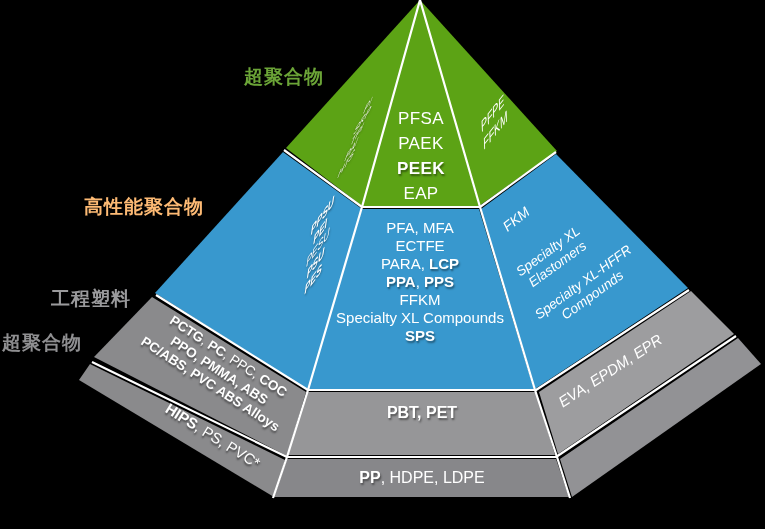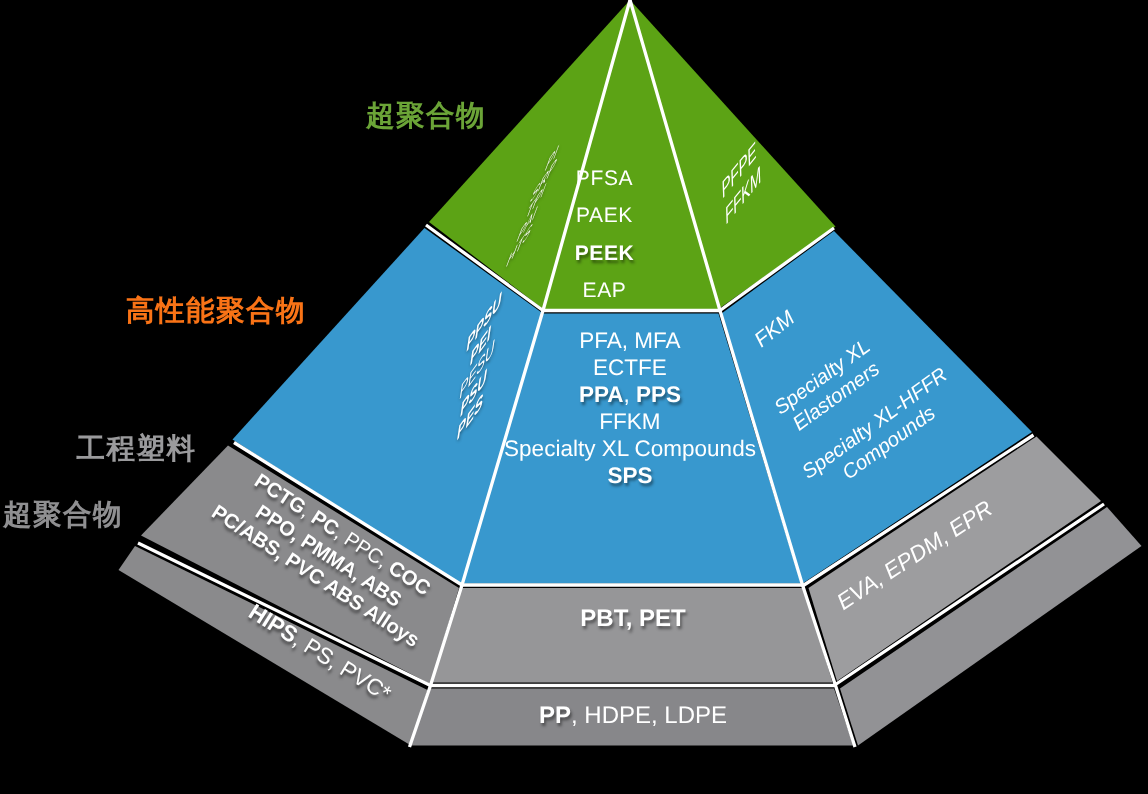--- a/index.html
+++ b/index.html
@@ -7,21 +7,21 @@
          font-family:"Liberation Sans",sans-serif;}
   .stage svg{position:absolute;left:0;top:0;}
   .tx{position:absolute;color:#fff;text-align:center;}
   .ln{white-space:nowrap;}
   .seg.b{font-weight:bold;}
   .it{font-style:italic;}
   .sh .ln{text-shadow:1px 2px 2px rgba(0,0,0,0.55);}
   .tx .seg.b{text-shadow:1px 2px 2px rgba(0,0,0,0.45);}
   .cat{font-weight:bold;font-size:19px;letter-spacing:1px;white-space:nowrap;}
 
-  #t1c{left:328px;top:106px;width:150px;font-size:14px;line-height:25px;letter-spacing:.4px;}
+  #t1c{left:346px;top:106px;width:150px;font-size:17px;line-height:25px;letter-spacing:.4px;}
   #t1l{left:322px;top:96px;width:70px;font-size:14px;line-height:15.5px;
        transform:matrix(0.574,-0.819,-0.35,0.937,0,0);}
   #t1r{left:462px;top:105px;width:64px;font-size:14px;line-height:17px;
        transform:matrix(0.629,-0.777,0.16,0.987,0,0);}
 
   #t2c{left:320px;top:219px;width:200px;font-size:15px;line-height:18px;}
   #t2l{left:285px;top:207px;width:66px;font-size:14.5px;line-height:16px;
        transform:matrix(0.588,-0.809,-0.145,0.989,0,0);}
   #fkm{left:486px;top:211px;width:60px;font-size:14px;transform:rotate(-38deg);}
   #elast{left:497px;top:242px;width:112px;font-size:13.5px;line-height:16px;transform:rotate(-36deg);}
@@ -63,21 +63,21 @@
     <polygon points="560,459 738,338 761,364 572,497" fill="#929295"></polygon>
 
     <polyline fill="none" stroke-width="2.2" stroke-linejoin="round" points="420,0 362,207 308,390 287,457 273,498" stroke="#ffffff"></polyline>
     <polyline fill="none" stroke-width="2.2" stroke-linejoin="round" points="420,0 480,207 535,390 557,457 570,498" stroke="#ffffff"></polyline>
     <polyline fill="none" stroke-width="2.2" stroke-linejoin="round" points="284,150 362,207 480,207 556,152" stroke="#ffffff"></polyline>
     <polyline fill="none" stroke-width="2.2" stroke-linejoin="round" points="156,295 308,390 536,390 689,290" stroke="#ffffff"></polyline>
     <polyline fill="none" stroke-width="2.2" stroke-linejoin="round" points="92,362 287,457 556,457 736,336" stroke="#ffffff"></polyline>
   </svg>
 
   <div class="tx cat" id="cat1" style="color: rgb(107, 164, 55);">超聚合物</div>
-  <div class="tx cat" id="cat2" style="color: #f97316;">高性能聚合物</div>
+  <div class="tx cat" id="cat2" style="color: #fdba74;">高性能聚合物</div>
   <div class="tx cat" id="cat3" style="color: rgb(154, 154, 156);">工程塑料</div>
   <div class="tx cat" id="cat4" style="color: rgb(143, 143, 145);">超聚合物</div>
 
   <div class="tx sh" id="t1l">
       <div class="ln"><span class="seg">PI</span></div>
       <div class="ln"><span class="seg">SRP</span></div>
       <div class="ln"><span class="seg">TPI</span></div>
       <div class="ln"><span class="seg">PAI</span></div>
       <div class="ln"><span class="seg">HTS</span></div>
     </div>
@@ -95,20 +95,21 @@
   <div class="tx sh" id="t2l">
       <div class="ln"><span class="seg b">PPSU</span></div>
       <div class="ln"><span class="seg b">PEI</span></div>
       <div class="ln"><span class="seg">PESU</span></div>
       <div class="ln"><span class="seg b">PSU</span></div>
       <div class="ln"><span class="seg b">PES</span></div>
     </div>
   <div class="tx" id="t2c">
       <div class="ln"><span class="seg">PFA, MFA</span></div>
       <div class="ln"><span class="seg">ECTFE</span></div>
+      <div class="ln"><span class="seg">PARA, </span><span class="seg b">LCP</span></div>
       <div class="ln"><span class="seg b">PPA</span><span class="seg">, </span><span class="seg b">PPS</span></div>
       <div class="ln"><span class="seg">FFKM</span></div>
       <div class="ln"><span class="seg">Specialty XL Compounds</span></div>
       <div class="ln"><span class="seg b">SPS</span></div>
     </div>
   <div class="tx it" id="fkm">
       <div class="ln"><span class="seg">FKM</span></div>
     </div>
   <div class="tx it" id="elast">
       <div class="ln"><span class="seg">Specialty XL</span></div>

